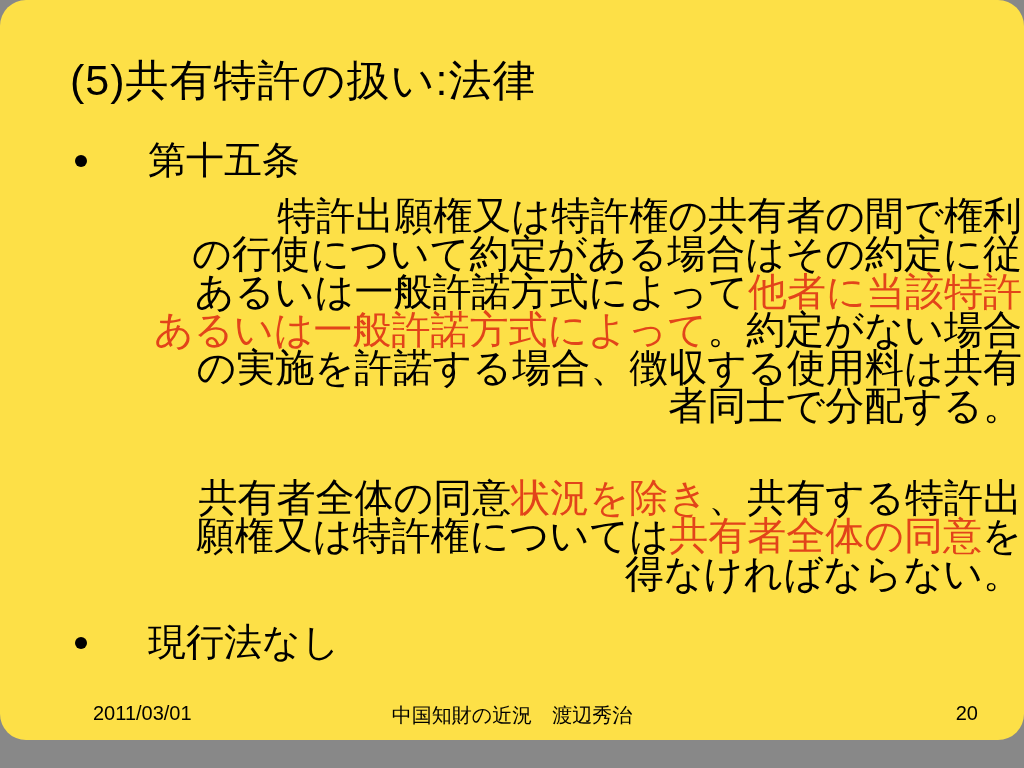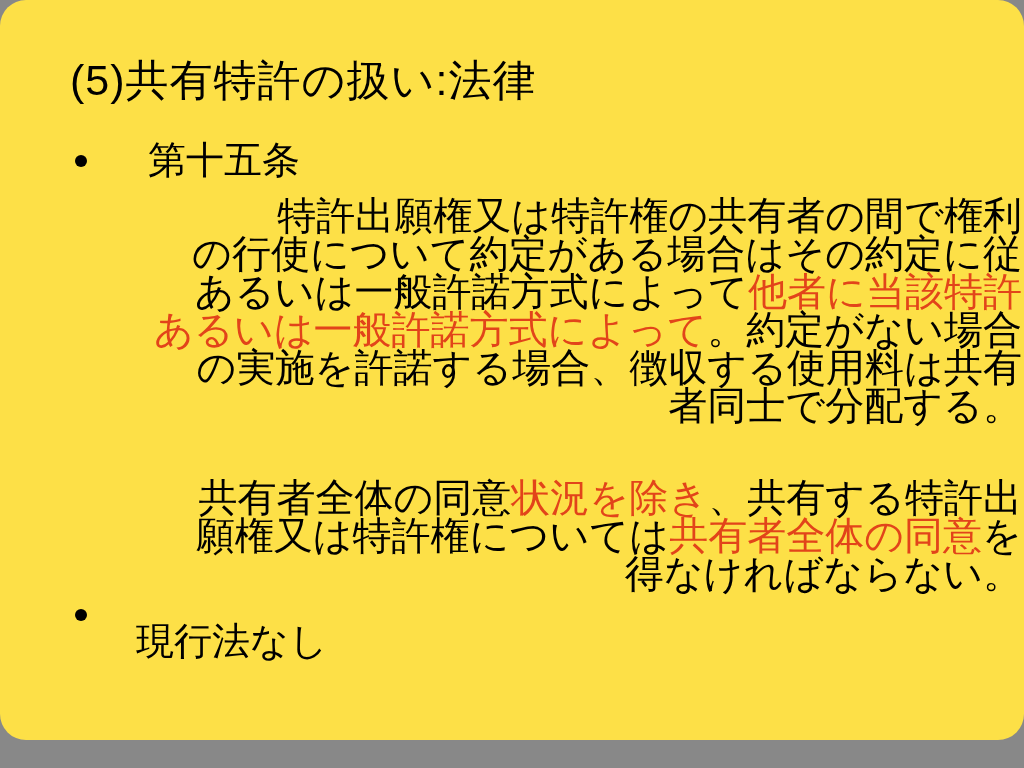--- a/index.html
+++ b/index.html
@@ -27,21 +27,21 @@
     letter-spacing: 1px;
     white-space: nowrap;
   }
   .bullet-row {
     position: absolute;
     left: 75px;
     display: flex;
     align-items: flex-start;
   }
   .bullet1 { top: 140px; justify-content: flex-end; }
-  .bullet2 { top: 594px; flex-direction: column; }
+  .bullet2 { top: 622px; }
   .dot {
     display: inline-block;
     width: 12px;
     height: 12px;
     border-radius: 50%;
     background: #000;
     margin-top: 15px;
     flex: 0 0 auto;
   }
   .bullet-label {
@@ -108,14 +108,19 @@
       <div class="body-line"><span>共有者全体の同意</span><span class="red">状況を除き</span><span>、共有する特許出</span></div>
       <div class="body-line"><span>願権又は特許権については</span><span class="red">共有者全体の同意</span><span>を</span></div>
       <div class="body-line"><span>得なければならない。</span></div>
     </div>
 
   <div class="bullet-row bullet2">
     <span class="dot"></span>
     <span class="bullet-label">現行法なし</span>
   </div>
 
+  <div class="footer">
+    <span class="footer-date">2011/03/01</span>
+    <span class="footer-center">中国知財の近況　渡辺秀治</span>
+    <span class="footer-page">20</span>
+  </div>
 
 </div>
 
 </body></html>

